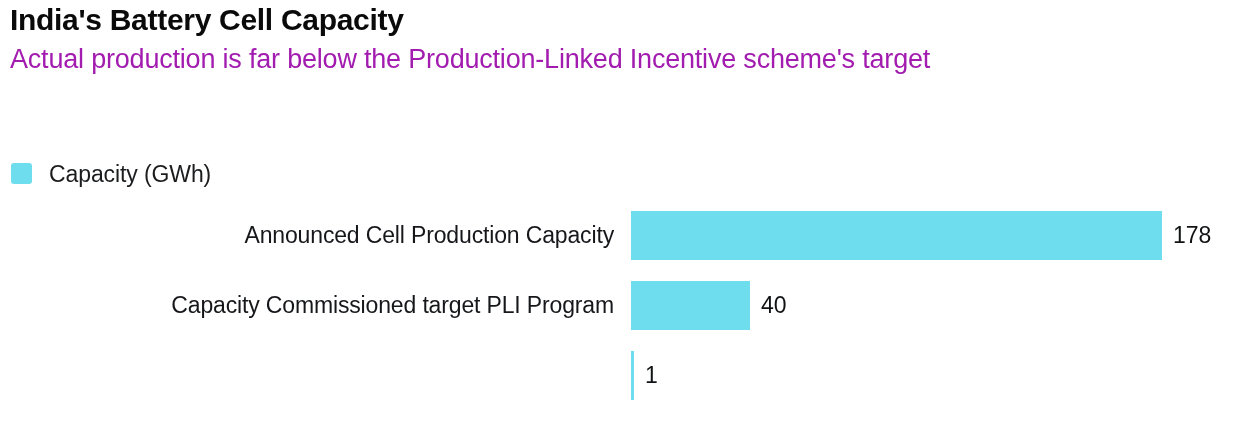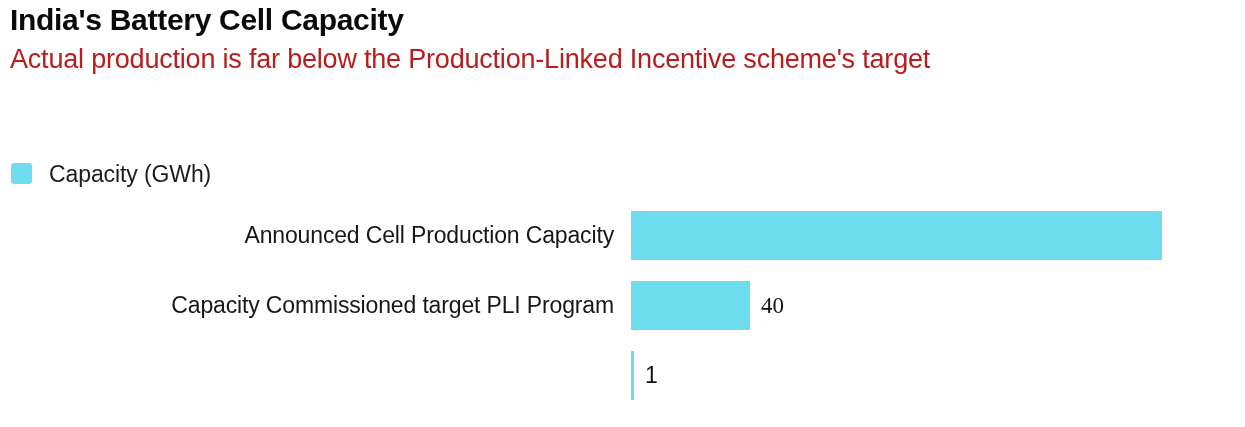--- a/index.html
+++ b/index.html
@@ -37,21 +37,21 @@
     letter-spacing: -0.3px;
     color: #0a0a0a;
     margin: 0;
     white-space: nowrap;
   }
   .chart-subtitle {
     font-size: 27px;
     font-weight: normal;
     line-height: 35px;
     letter-spacing: -0.2px;
-    color: #b91c1c;
+    color: #a21caf;
     margin: 4px 0 0 0;
     width: 1215px;
   }
 
   
   .legend {
     position: absolute;
     left: 11px;
     top: 163px;
     display: flex;
@@ -152,28 +152,29 @@
       <span class="legend-label">Capacity (GWh)</span>
     </div>
   </div>
 
   <div class="plot">
 
     <div class="bar-row">
       <div class="bar-label">Announced Cell Production Capacity</div>
       <div class="bar-track">
         <div class="bar-fill" id="bar-0" style="width: 531px; background: rgb(110, 221, 238);"></div>
+        <div class="bar-value" id="val-0" style="left: 531px;">178</div>
       </div>
     </div>
 
     <div class="bar-row">
       <div class="bar-label">Capacity Commissioned target PLI Program</div>
       <div class="bar-track">
         <div class="bar-fill" id="bar-1" style="width: 119px; background: rgb(110, 221, 238);"></div>
-        <div class="bar-value" id="val-1" style="left: 119px; font-family: Liberation Serif, serif;">40</div>
+        <div class="bar-value" id="val-1" style="left: 119px;">40</div>
       </div>
     </div>
 
     <div class="bar-row">
       <div class="bar-track">
         <div class="bar-fill" id="bar-2" style="width: 3px; background: rgb(110, 221, 238);"></div>
         <div class="bar-value" id="val-2" style="left: 3px;">1</div>
       </div>
     </div>
 

